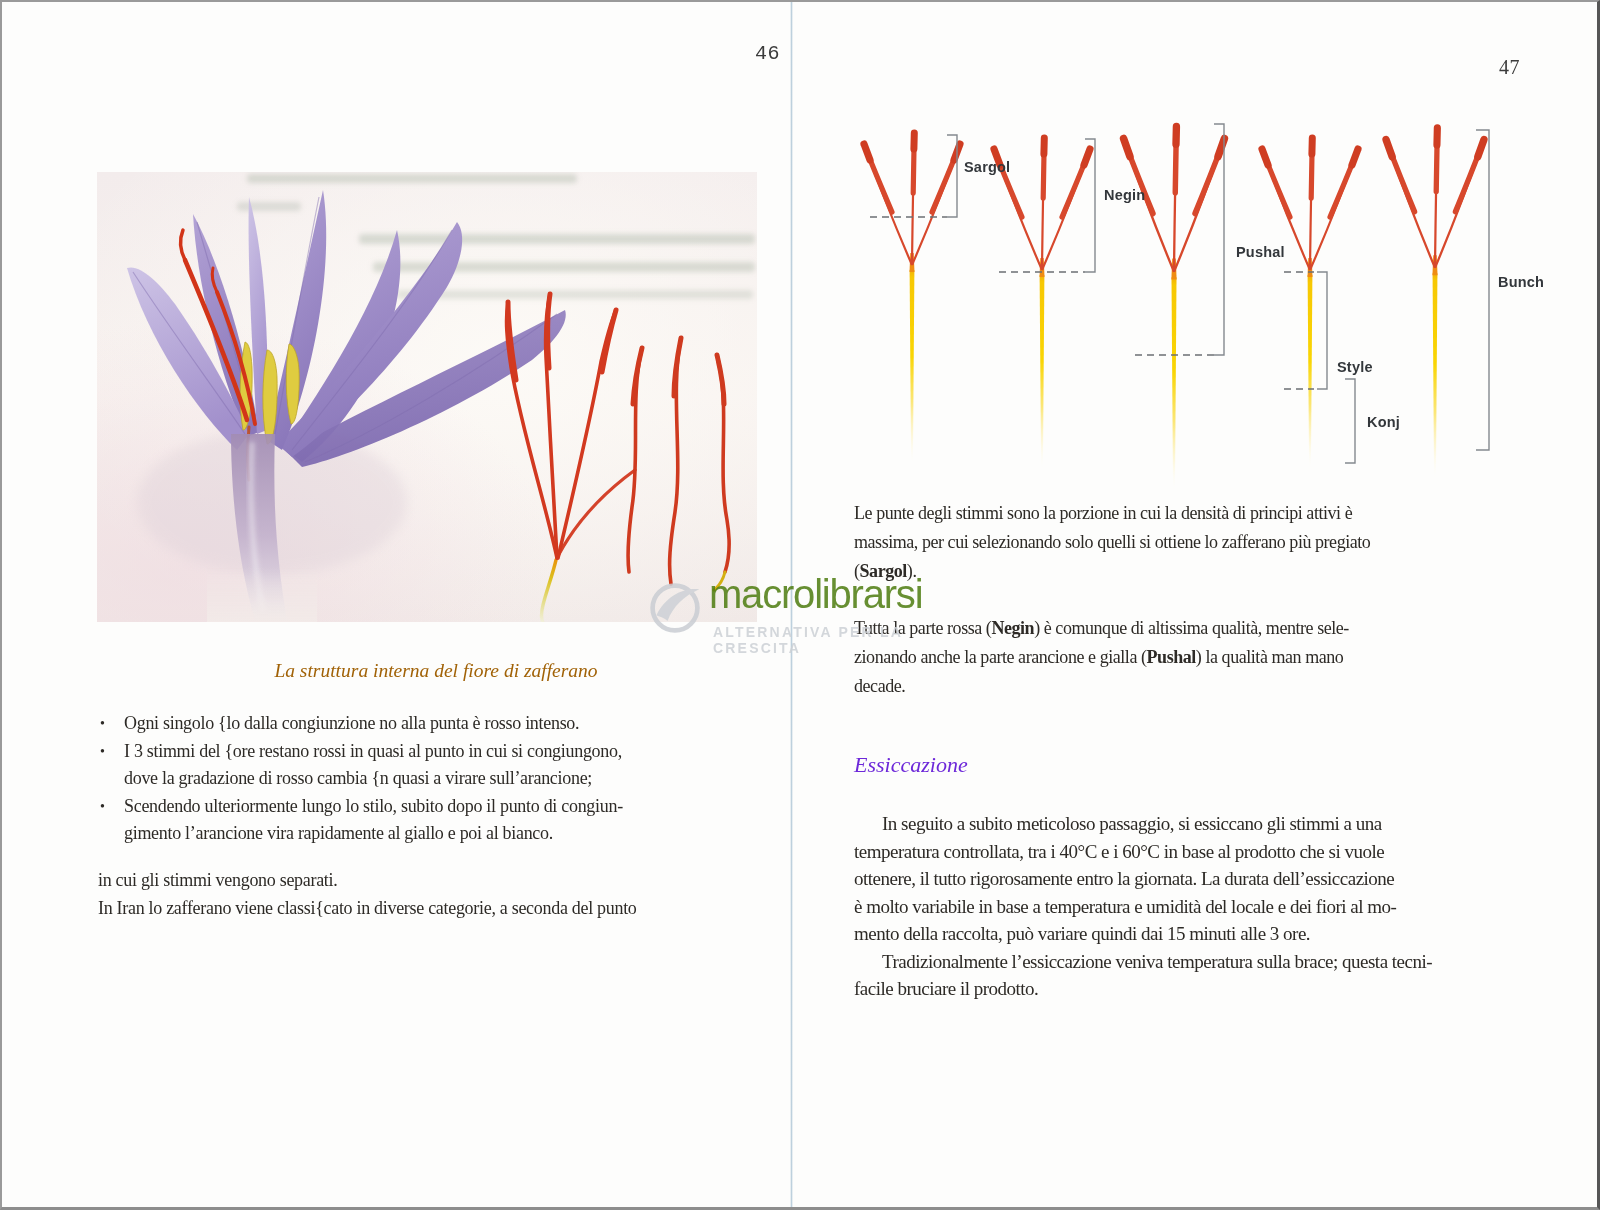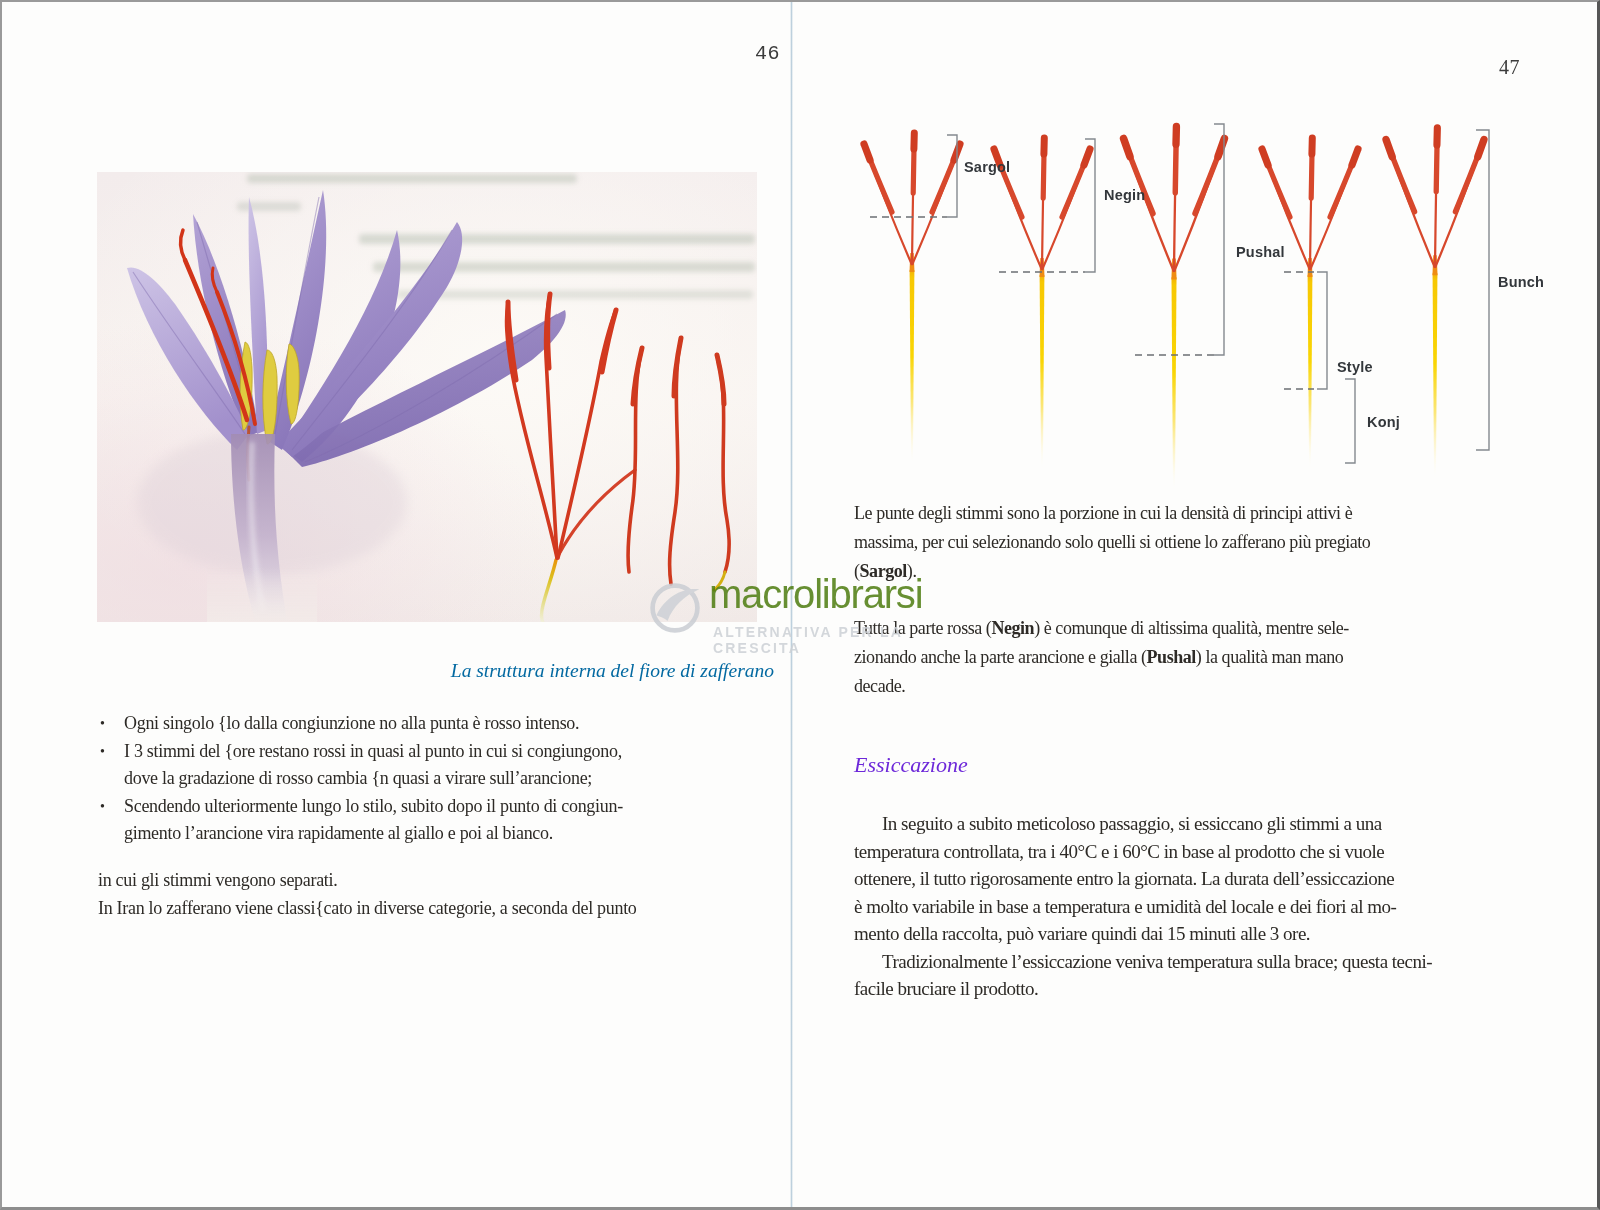--- a/index.html
+++ b/index.html
@@ -9,22 +9,22 @@
     border-top:2px solid #9a9a9a;border-left:2px solid #9a9a9a;
     border-bottom:3px solid #8d8d8d;border-right:3px solid #565656;}
   .crease{position:absolute;left:788px;top:0;width:3px;height:100%;
     background:linear-gradient(90deg,rgba(190,210,224,0) 0%,#bdd0dd 50%,rgba(190,210,224,0) 100%);}
   .pnum{position:absolute;font-size:20px;color:#3c3c3c;letter-spacing:.5px;}
   .ln{white-space:nowrap;font-size:18px;line-height:27.5px;color:#2d2a26;letter-spacing:-0.3px;}
   .rp .ln{letter-spacing:-0.45px;line-height:29px;}
   .rp .p3 .ln{font-size:19px;letter-spacing:-0.5px;line-height:27.5px;}
   .ind{text-indent:28px;}
   b{font-weight:bold;}
-  .caption{position:absolute;left:96px;top:658px;width:676px;text-align:right;
-    font-style:italic;font-size:19.5px;color:#0369a1;}
+  .caption{position:absolute;left:96px;top:658px;width:676px;text-align:center;
+    font-style:italic;font-size:19.5px;color:#a16207;}
   .bullets{position:absolute;left:96px;top:708px;width:690px;}
   .bitem{position:relative;padding-left:26px;}
   .bdot{position:absolute;left:2px;top:0;font-size:14px;line-height:27.5px;color:#2d2a26;}
   .para46{position:absolute;left:96px;top:865px;width:690px;}
   .p1{position:absolute;left:852px;top:497px;width:700px;}
   .p2{position:absolute;left:852px;top:612px;width:700px;}
   .heading{position:absolute;left:852px;top:750px;font-style:italic;font-size:22px;color:#6d28d9;}
   .p3{position:absolute;left:852px;top:808px;width:700px;}
   .photo{position:absolute;left:95px;top:170px;width:660px;height:450px;}
   .diagram{position:absolute;left:845px;top:95px;width:700px;height:392px;}

